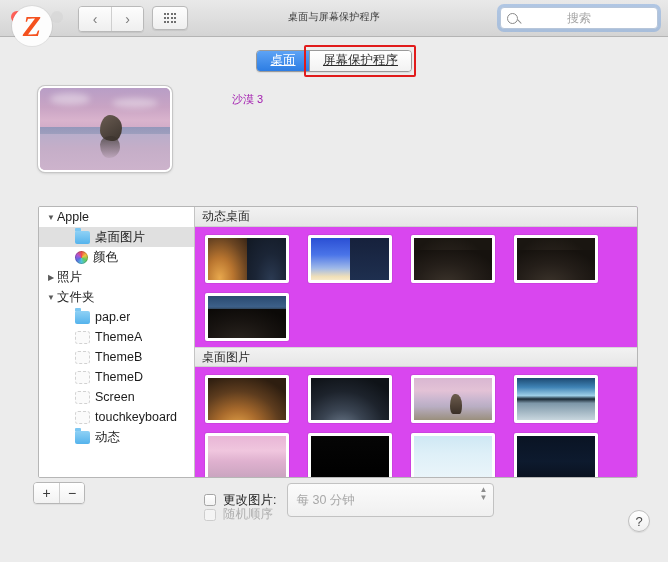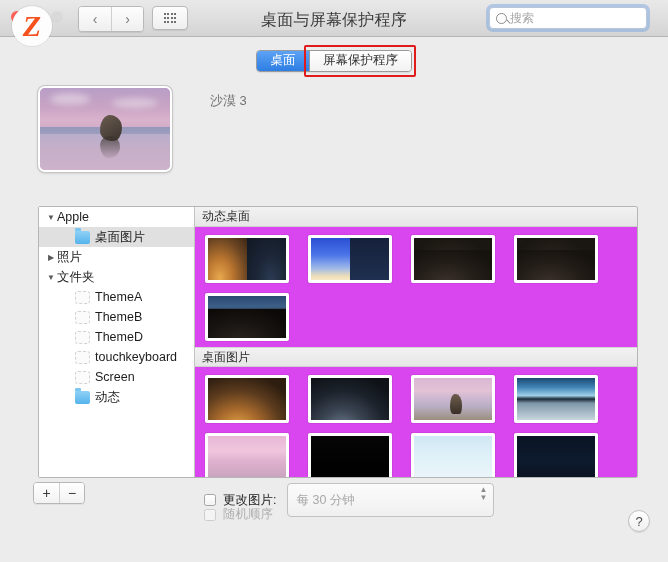--- a/index.html
+++ b/index.html
@@ -55,32 +55,32 @@
     background: linear-gradient(#fdfdfd, #efefef);
     box-shadow: 0 1px 1px rgba(0,0,0,.08);
     display: flex; align-items: center; justify-content: center;
   }
   .dots { display: grid; grid-template-columns: repeat(4, 2px); gap: 1.6px; }
   .dots i { width: 2px; height: 2px; background: #6f6f6f; display: block; }
 
   #win-title {
     position: absolute; left: 0; right: 0; top: 10px;
     text-align: center;
-    font-size: 16px; color: #3a3a3a;
+    font-size: 10px; color: #3a3a3a;
     letter-spacing: .2px;
   }
 
   #searchbox {
-    position: absolute; top: 7px; right: 21px;
+    position: absolute; top: 7px; right: 10px;
     width: 158px; height: 22px;
     background: #fff;
     border: 1px solid #b7c6da;
     border-radius: 4px;
     box-shadow: 0 0 0 3px rgba(110,160,225,.45);
-    display: flex; align-items: center; padding: 0 6px;
+    display: flex; align-items: center; padding: 0 6px; gap: 46px;
   }
   .search-icon {
     width: 11px; height: 11px; margin-right: 3px;
     border: 1.4px solid #8a8a8a; border-radius: 50%;
     position: relative; flex: none;
   }
   .search-icon::after {
     content: ""; position: absolute;
     width: 4.5px; height: 1.4px; background: #8a8a8a;
     transform: rotate(45deg);
@@ -137,20 +137,21 @@
     height: 22px;
     box-shadow: 0 1px 1px rgba(0,0,0,.07);
   }
   .tab {
     min-width: 52px;
     padding: 0 13px;
     display: flex; align-items: center; justify-content: center;
     font-size: 12.5px;
     background: linear-gradient(#ffffff, #f2f2f2);
     color: #2b2b2b;
+    text-decoration: underline;
   }
   .tab + .tab { border-left: 1px solid #9a9a9a; }
   .tab.active {
     background: linear-gradient(#5da3f5, #2d7de3);
     color: #fff;
   }
   #tab-highlight {
     position: absolute;
     border: 2.5px solid #e11b1b;
     border-radius: 2px;
@@ -197,22 +198,22 @@
     border-radius: 45% 55% 40% 50% / 60% 50% 50% 40%;
   }
   .preview-rock-refl {
     position: absolute; left: 46%; top: 58%;
     width: 20px; height: 22px;
     background: linear-gradient(#3b332d, rgba(90,78,70,.15));
     border-radius: 50% 40% 55% 45% / 40% 50% 50% 60%;
     opacity: .72;
   }
   #preview-label {
-    margin-left: 38px; margin-top: 6px;
-    font-size: 13px; color: #737373;
+    margin-left: 60px; margin-top: 6px;
+    font-size: 11px; color: #a21caf;
   }
 
   
   #content {
     position: absolute;
     left: 38px; top: 206px;
     width: 600px; height: 272px;
     display: flex;
     border: 1px solid #b6b6b6;
     background: #fff;
@@ -535,56 +536,68 @@
             <span class="twisty">▼</span>
             <span class="side-label">Apple</span>
           </div>
           <div class="side-item selected">
             <span class="twisty"></span>
             <span class="indent"></span>
             <span class="ico folder"></span>
             <span class="side-label">桌面图片</span>
           </div>
           <div class="side-item">
+            <span class="twisty"></span>
+            <span class="indent"></span>
+            <span class="ico color"></span>
+            <span class="side-label">颜色</span>
+          </div>
+          <div class="side-item">
             <span class="twisty">▶</span>
             <span class="side-label">照片</span>
           </div>
           <div class="side-item">
             <span class="twisty">▼</span>
             <span class="side-label">文件夹</span>
           </div>
           <div class="side-item">
             <span class="twisty"></span>
             <span class="indent"></span>
+            <span class="ico folder"></span>
+            <span class="side-label">pap.er</span>
+          </div>
+          <div class="side-item">
+            <span class="twisty"></span>
+            <span class="indent"></span>
             <span class="ico empty"></span>
             <span class="side-label">ThemeA</span>
           </div>
           <div class="side-item">
             <span class="twisty"></span>
             <span class="indent"></span>
             <span class="ico empty"></span>
             <span class="side-label">ThemeB</span>
           </div>
           <div class="side-item">
             <span class="twisty"></span>
             <span class="indent"></span>
             <span class="ico empty"></span>
             <span class="side-label">ThemeD</span>
           </div>
           <div class="side-item">
             <span class="twisty"></span>
             <span class="indent"></span>
             <span class="ico empty"></span>
+            <span class="side-label">Screen</span>
+          </div>
+          <div class="side-item">
+            <span class="twisty"></span>
+            <span class="indent"></span>
+            <span class="ico empty"></span>
             <span class="side-label">touchkeyboard</span>
-          </div>
-          <div class="side-item">
-            <span class="twisty"></span>
-            <span class="indent"></span>
-            <span class="ico empty"></span>
-            <span class="side-label">Screen</span>
           </div>
           <div class="side-item">
             <span class="twisty"></span>
             <span class="indent"></span>
             <span class="ico folder"></span>
             <span class="side-label">动态</span>
           </div>
         </div>
       <div class="vscroll">
         <div class="knob" style="top:4px;height:150px;opacity:0;"></div>

